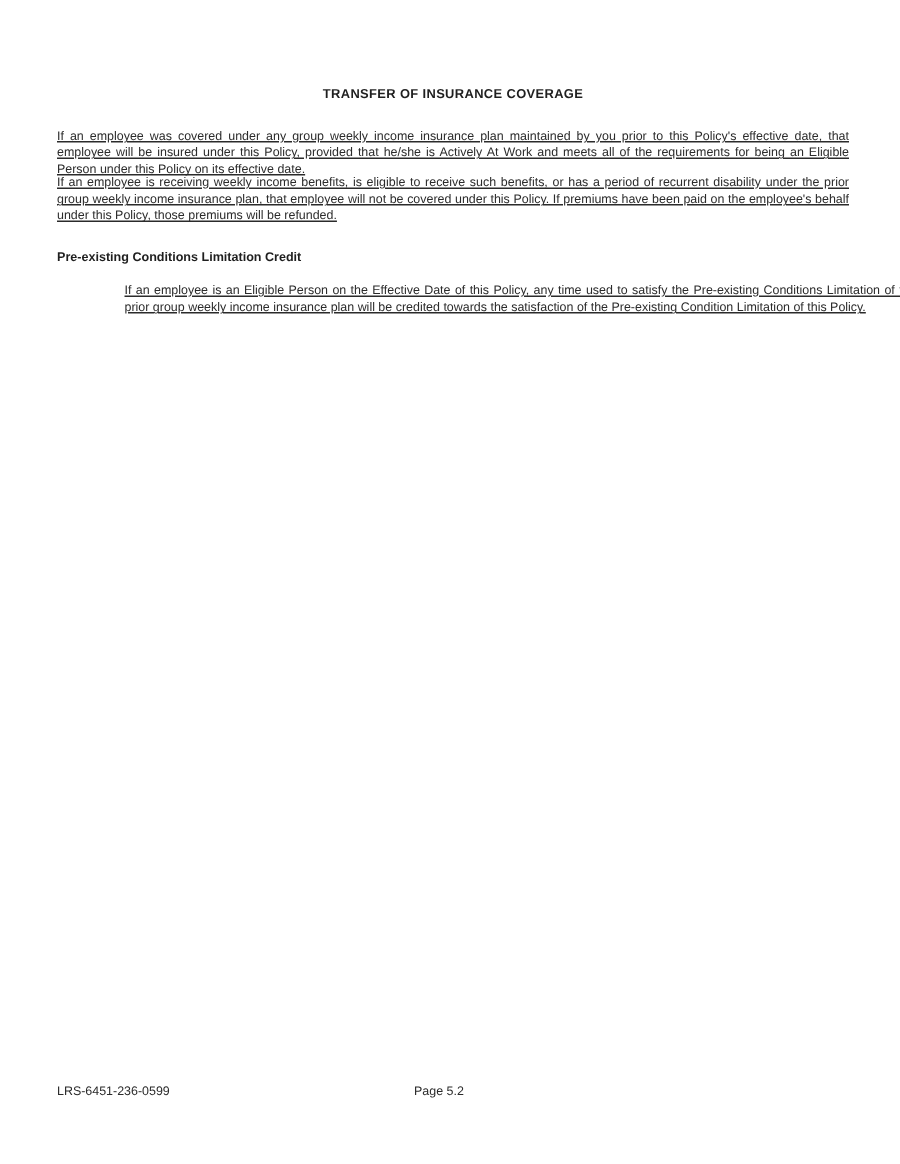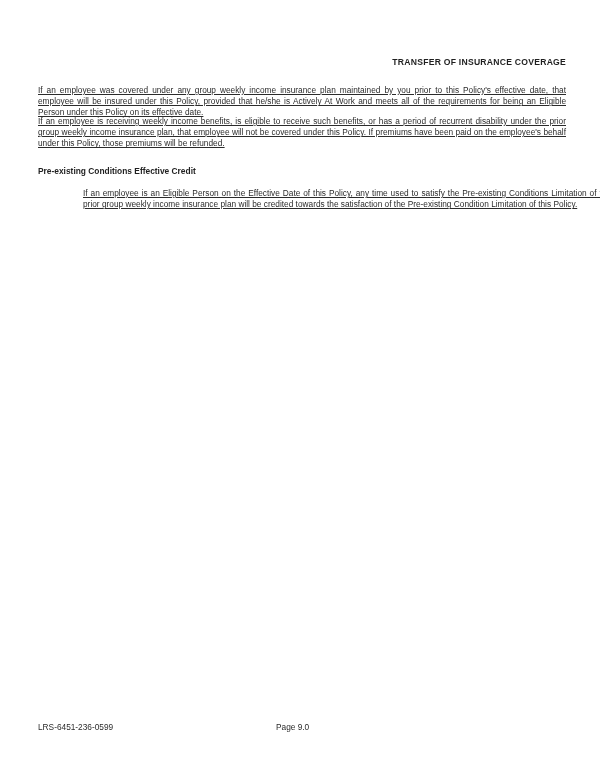--- a/index.html
+++ b/index.html
@@ -23,21 +23,21 @@
   }
 
   .content {
     position: absolute;
     left: 38px;
     top: 0;
     width: 528px;
   }
 
   .doc-heading {
-    text-align: right;
+    text-align: center;
     font-weight: bold;
     font-size: 8.6px;
     letter-spacing: 0.25px;
     color: #1f1f1f;
     margin: 0;
     position: absolute;
     top: 57px;
     left: 0;
     width: 528px;
   }
@@ -99,24 +99,24 @@
 <div class="page">
 
   <div class="content">
 
     <h1 class="doc-heading">TRANSFER OF INSURANCE COVERAGE</h1>
 
     <p class="para para-1">If an employee was covered under any group weekly income insurance plan maintained by you prior to this Policy's effective date, that employee will be insured under this Policy, provided that he/she is Actively At Work and meets all of the requirements for being an Eligible Person under this Policy on its effective date.</p>
 
     <p class="para para-2">If an employee is receiving weekly income benefits, is eligible to receive such benefits, or has a period of recurrent disability under the prior group weekly income insurance plan, that employee will not be covered under this Policy.  If premiums have been paid on the employee's behalf under this Policy, those premiums will be refunded.</p>
 
-    <h2 class="sub-heading">Pre-existing Conditions Effective Credit</h2>
+    <h2 class="sub-heading">Pre-existing Conditions Limitation Credit</h2>
 
     <p class="para para-3">If an employee is an Eligible Person on the Effective Date of this Policy, any time used to satisfy the Pre-existing Conditions Limitation of the prior group weekly income insurance plan will be credited towards the satisfaction of the Pre-existing Condition Limitation of this Policy.</p>
 
   </div>
 
   <div class="footer">
     <span class="footer-form-number">LRS-6451-236-0599</span>
-    <span class="footer-page-number">Page 9.0</span>
+    <span class="footer-page-number">Page 5.2</span>
   </div>
 
 </div>
 
 </body></html>

